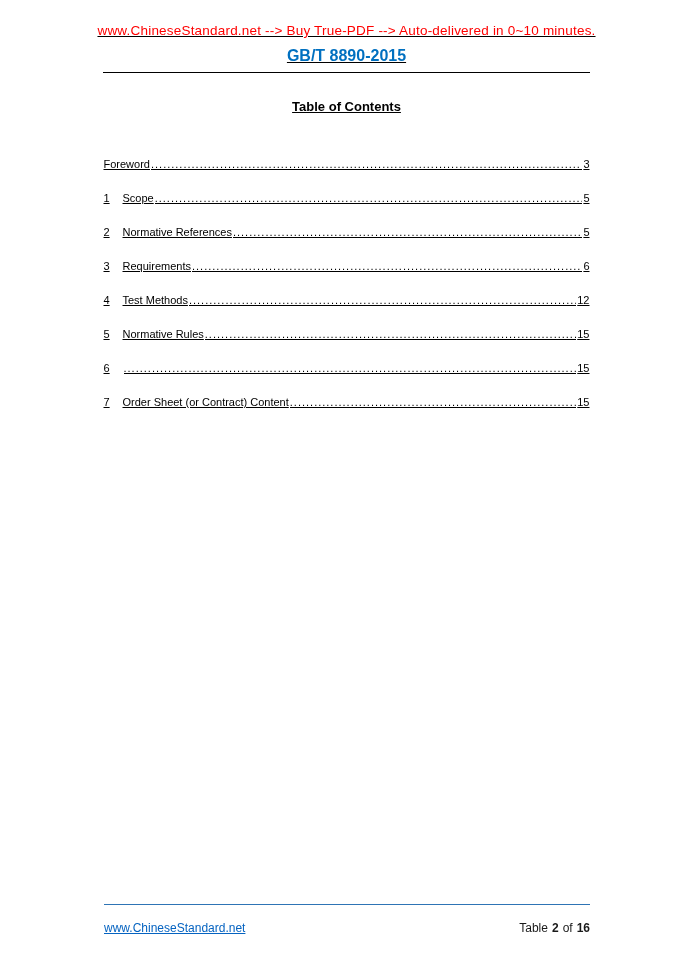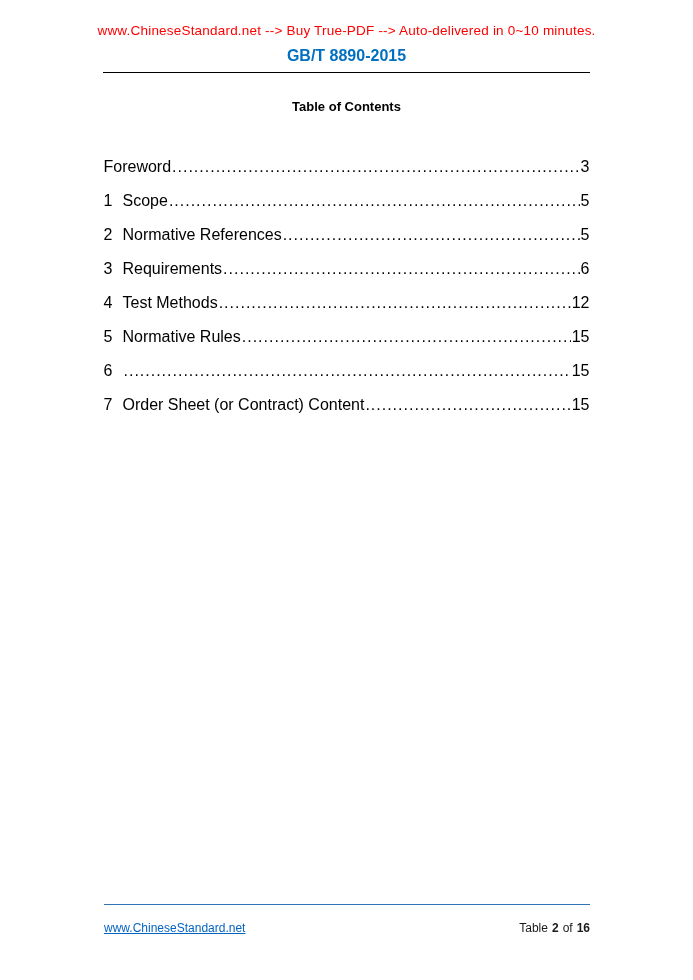--- a/index.html
+++ b/index.html
@@ -16,20 +16,21 @@
   .page {
     width: 693px;
     height: 980px;
     background: #ffffff;
     position: relative;
     margin: 0 auto;
     box-sizing: border-box;
     font-family: "Liberation Sans", sans-serif;
     color: #000;
     overflow: hidden;
+    text-decoration: underline;
   }
   .header {
     text-align: center;
     padding-top: 23px;
   }
   .promo {
     color: var(--promo-color, #FF0000);
     font-size: 13.5px;
     letter-spacing: 0.2px;
   }
@@ -48,21 +49,21 @@
   }
   .doc-title {
     text-align: center;
     font-size: 13px;
     font-weight: bold;
     margin-top: 26px;
   }
   .toc {
     width: 486px;
     margin: 44px auto 0 auto;
-    font-size: 16px;
+    font-size: 11px;
   }
   .toc-row {
     display: flex;
     align-items: baseline;
     height: 14px;
     margin-bottom: 20px;
     white-space: nowrap;
   }
   .toc-num {
     flex: 0 0 auto;

